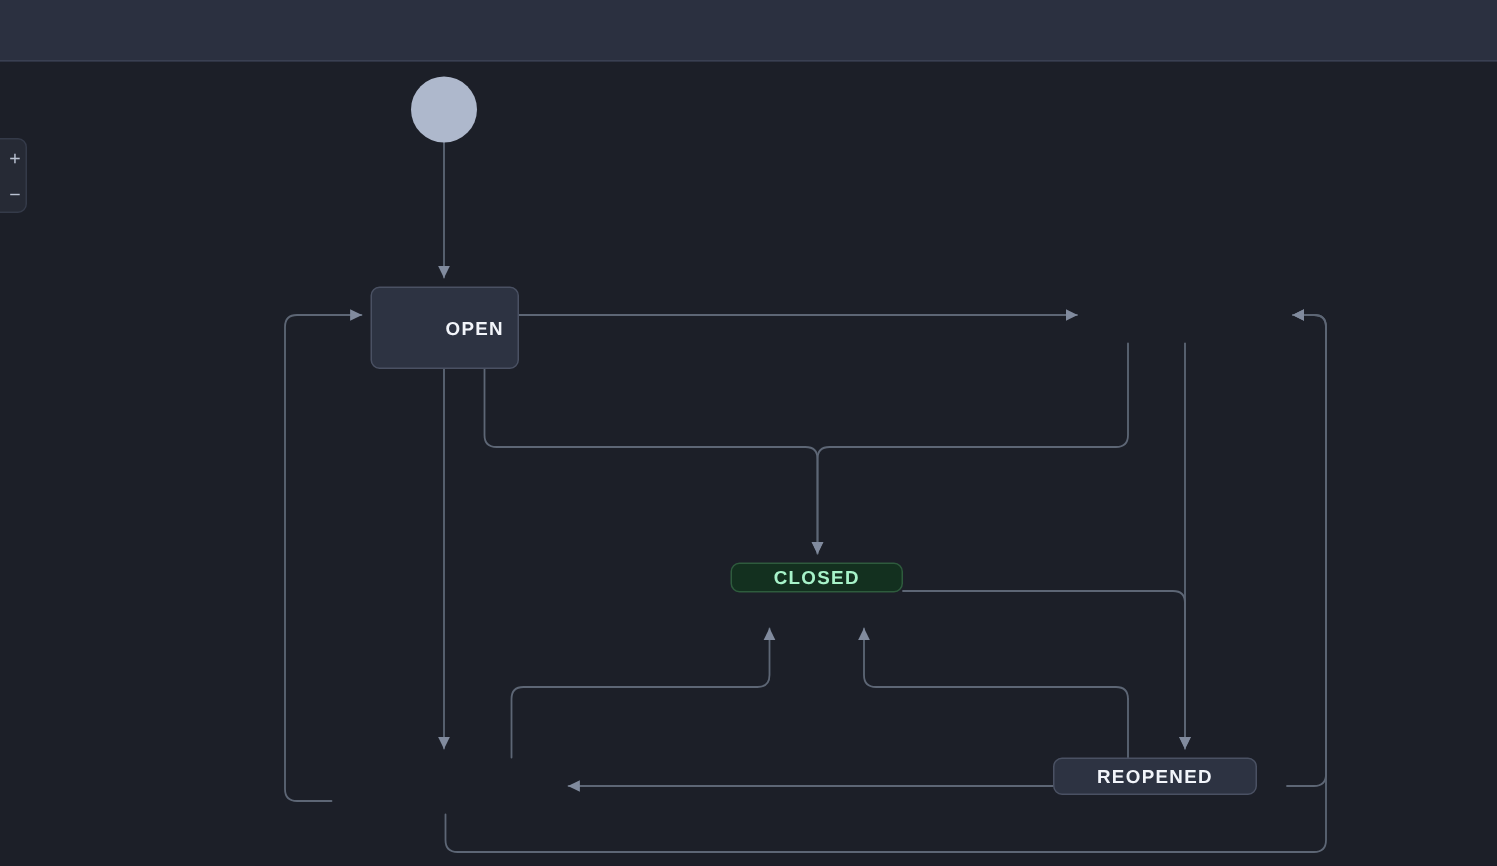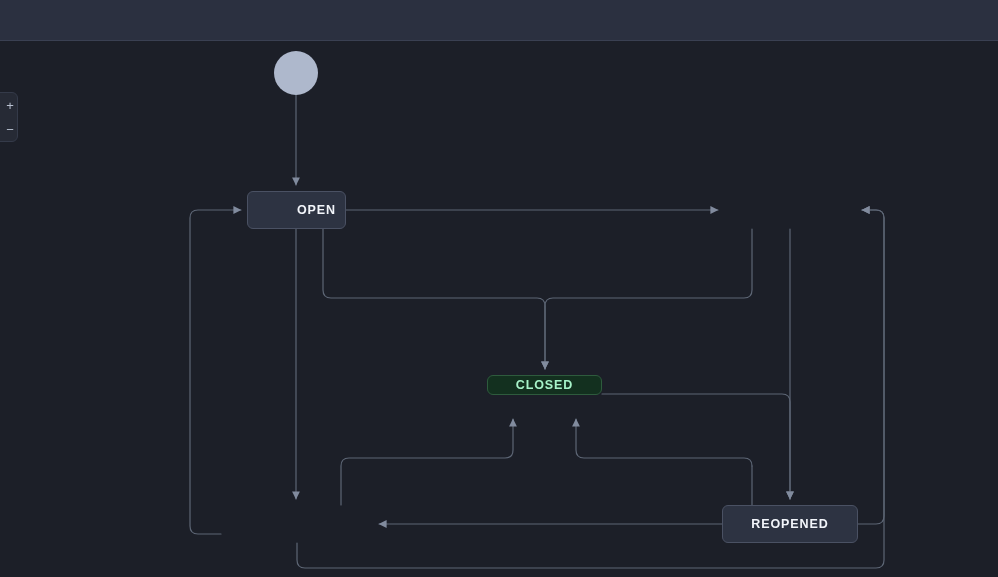--- a/index.html
+++ b/index.html
@@ -160,28 +160,28 @@
       </g>
     </svg>
 
     <div class="zoom-panel">
       <button class="zoom-btn">+</button>
       <button class="zoom-btn">−</button>
     </div>
 
     <div class="node-start" style="left:274px; top:9px; width:44px; height:44px;"></div>
 
-    <div class="node node-default" style="left:247px; top:149px; width:99px; height:38px;padding-left:40px;">
+    <div class="node node-default" style="left:247px; top:149px; width:99px; height:55px;padding-left:40px;">
       <span>OPEN</span>
     </div>
 
 
     <div class="node node-done" style="left:487px; top:333px; width:115px; height:20px;">
       <span>CLOSED</span>
     </div>
 
 
-    <div class="node node-default" style="left:722px; top:463px; width:136px; height:38px;">
+    <div class="node node-default" style="left:702px; top:463px; width:136px; height:25px;">
       <span>REOPENED</span>
     </div>
 
   </div>
 </div>
 
 </body></html>

